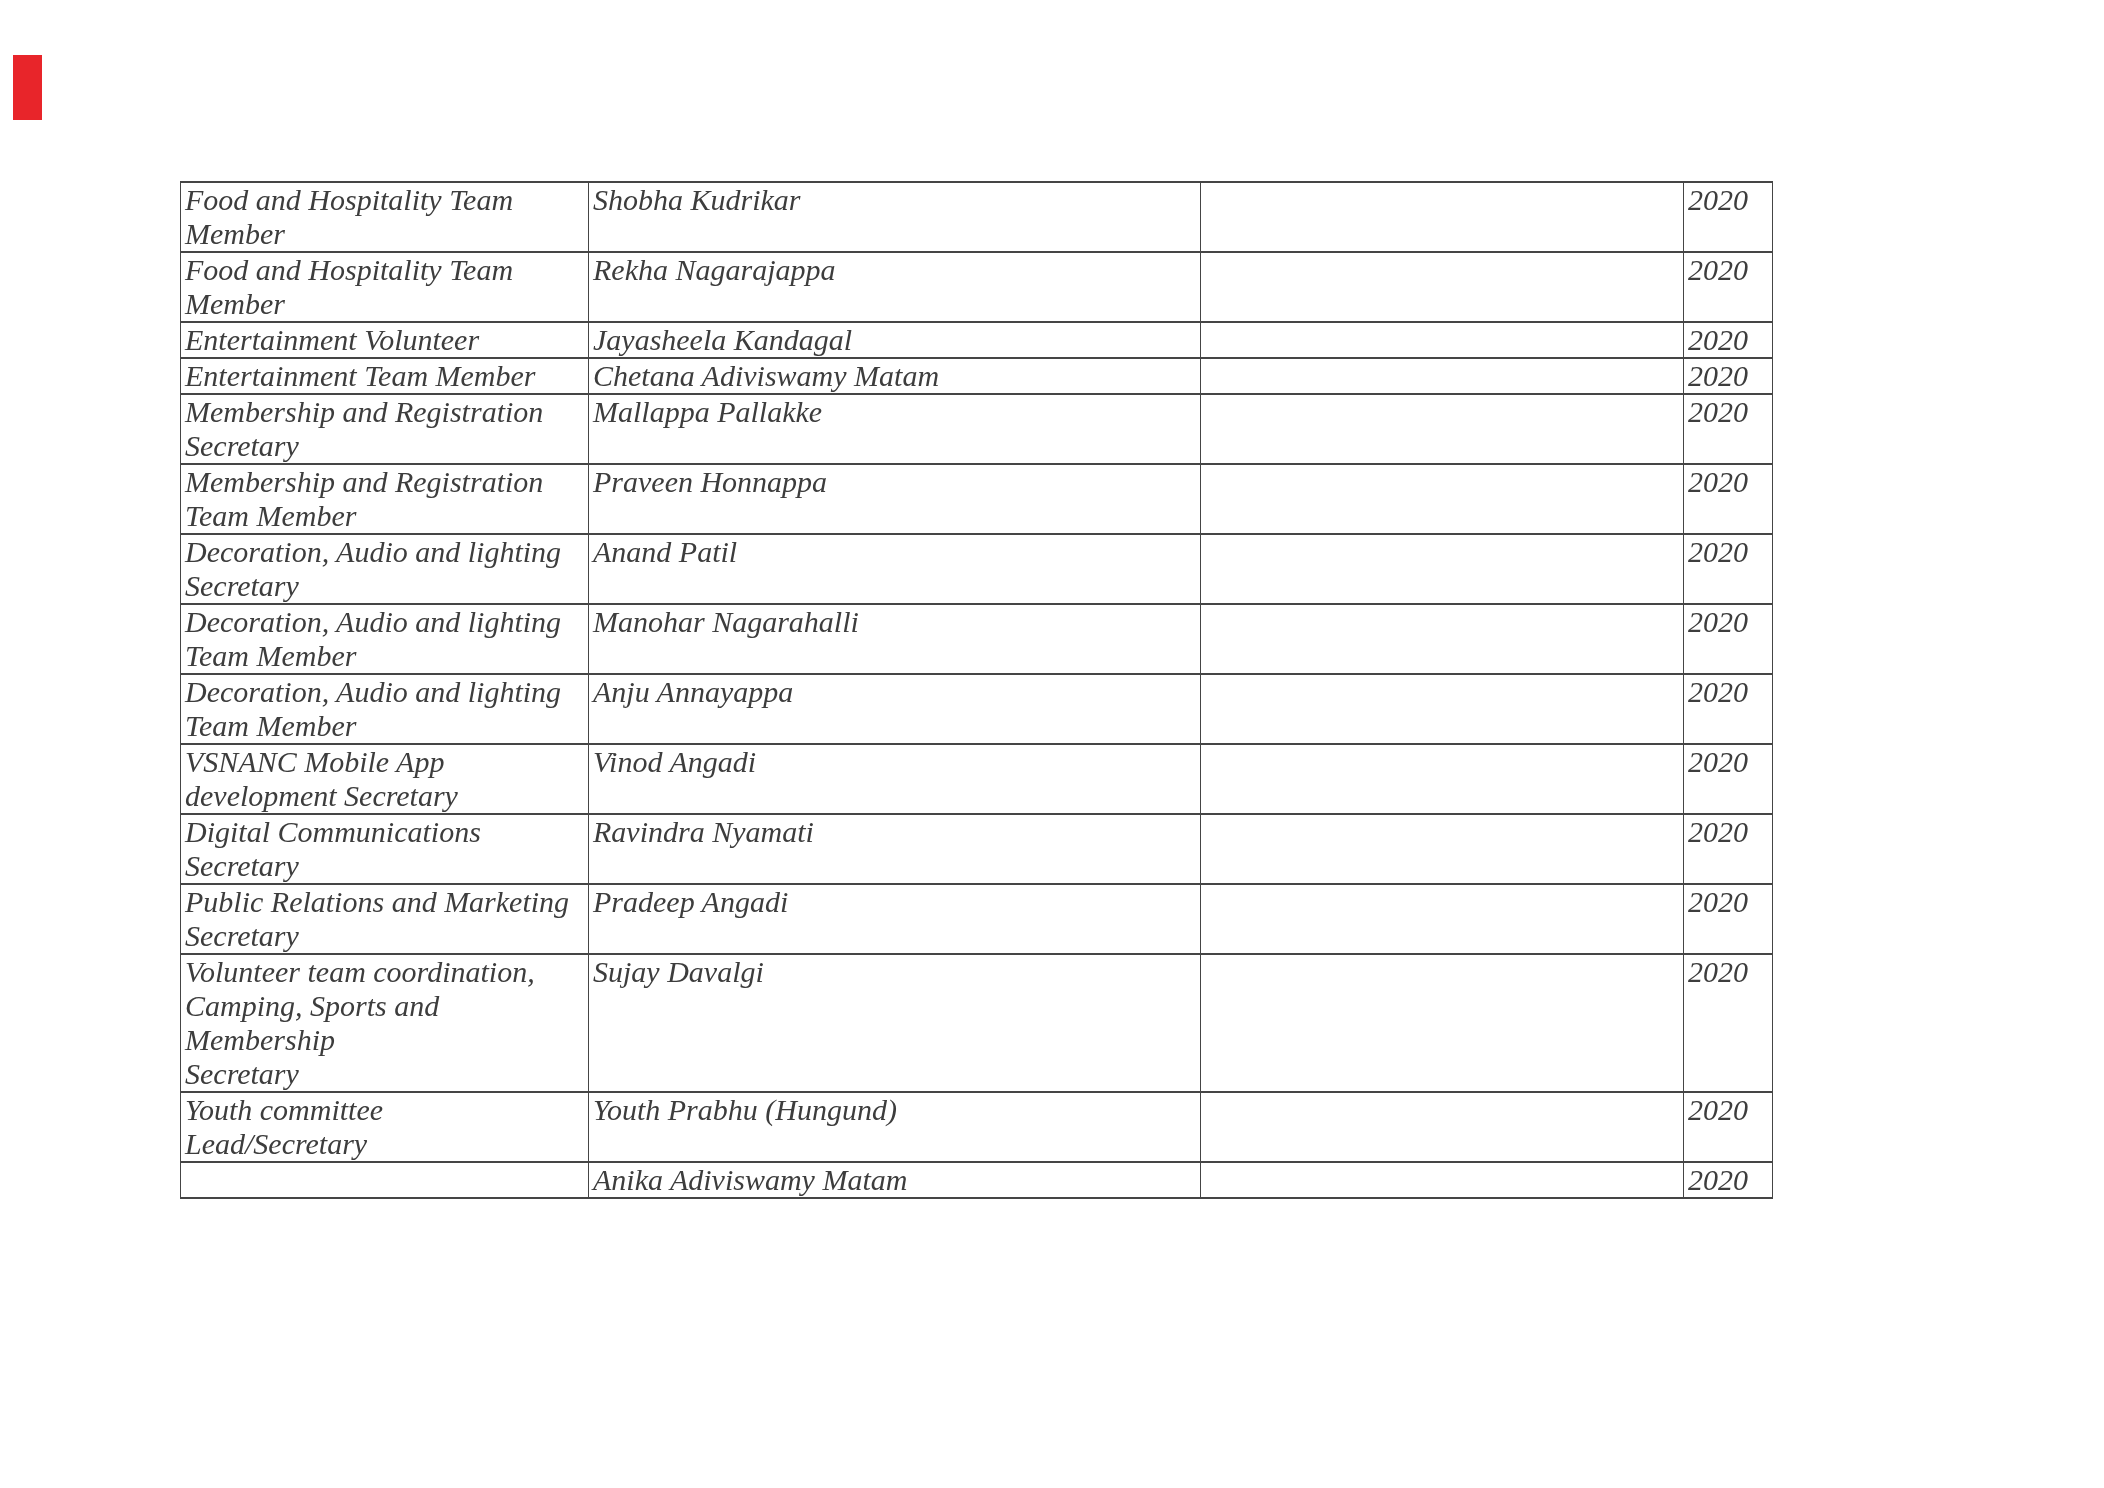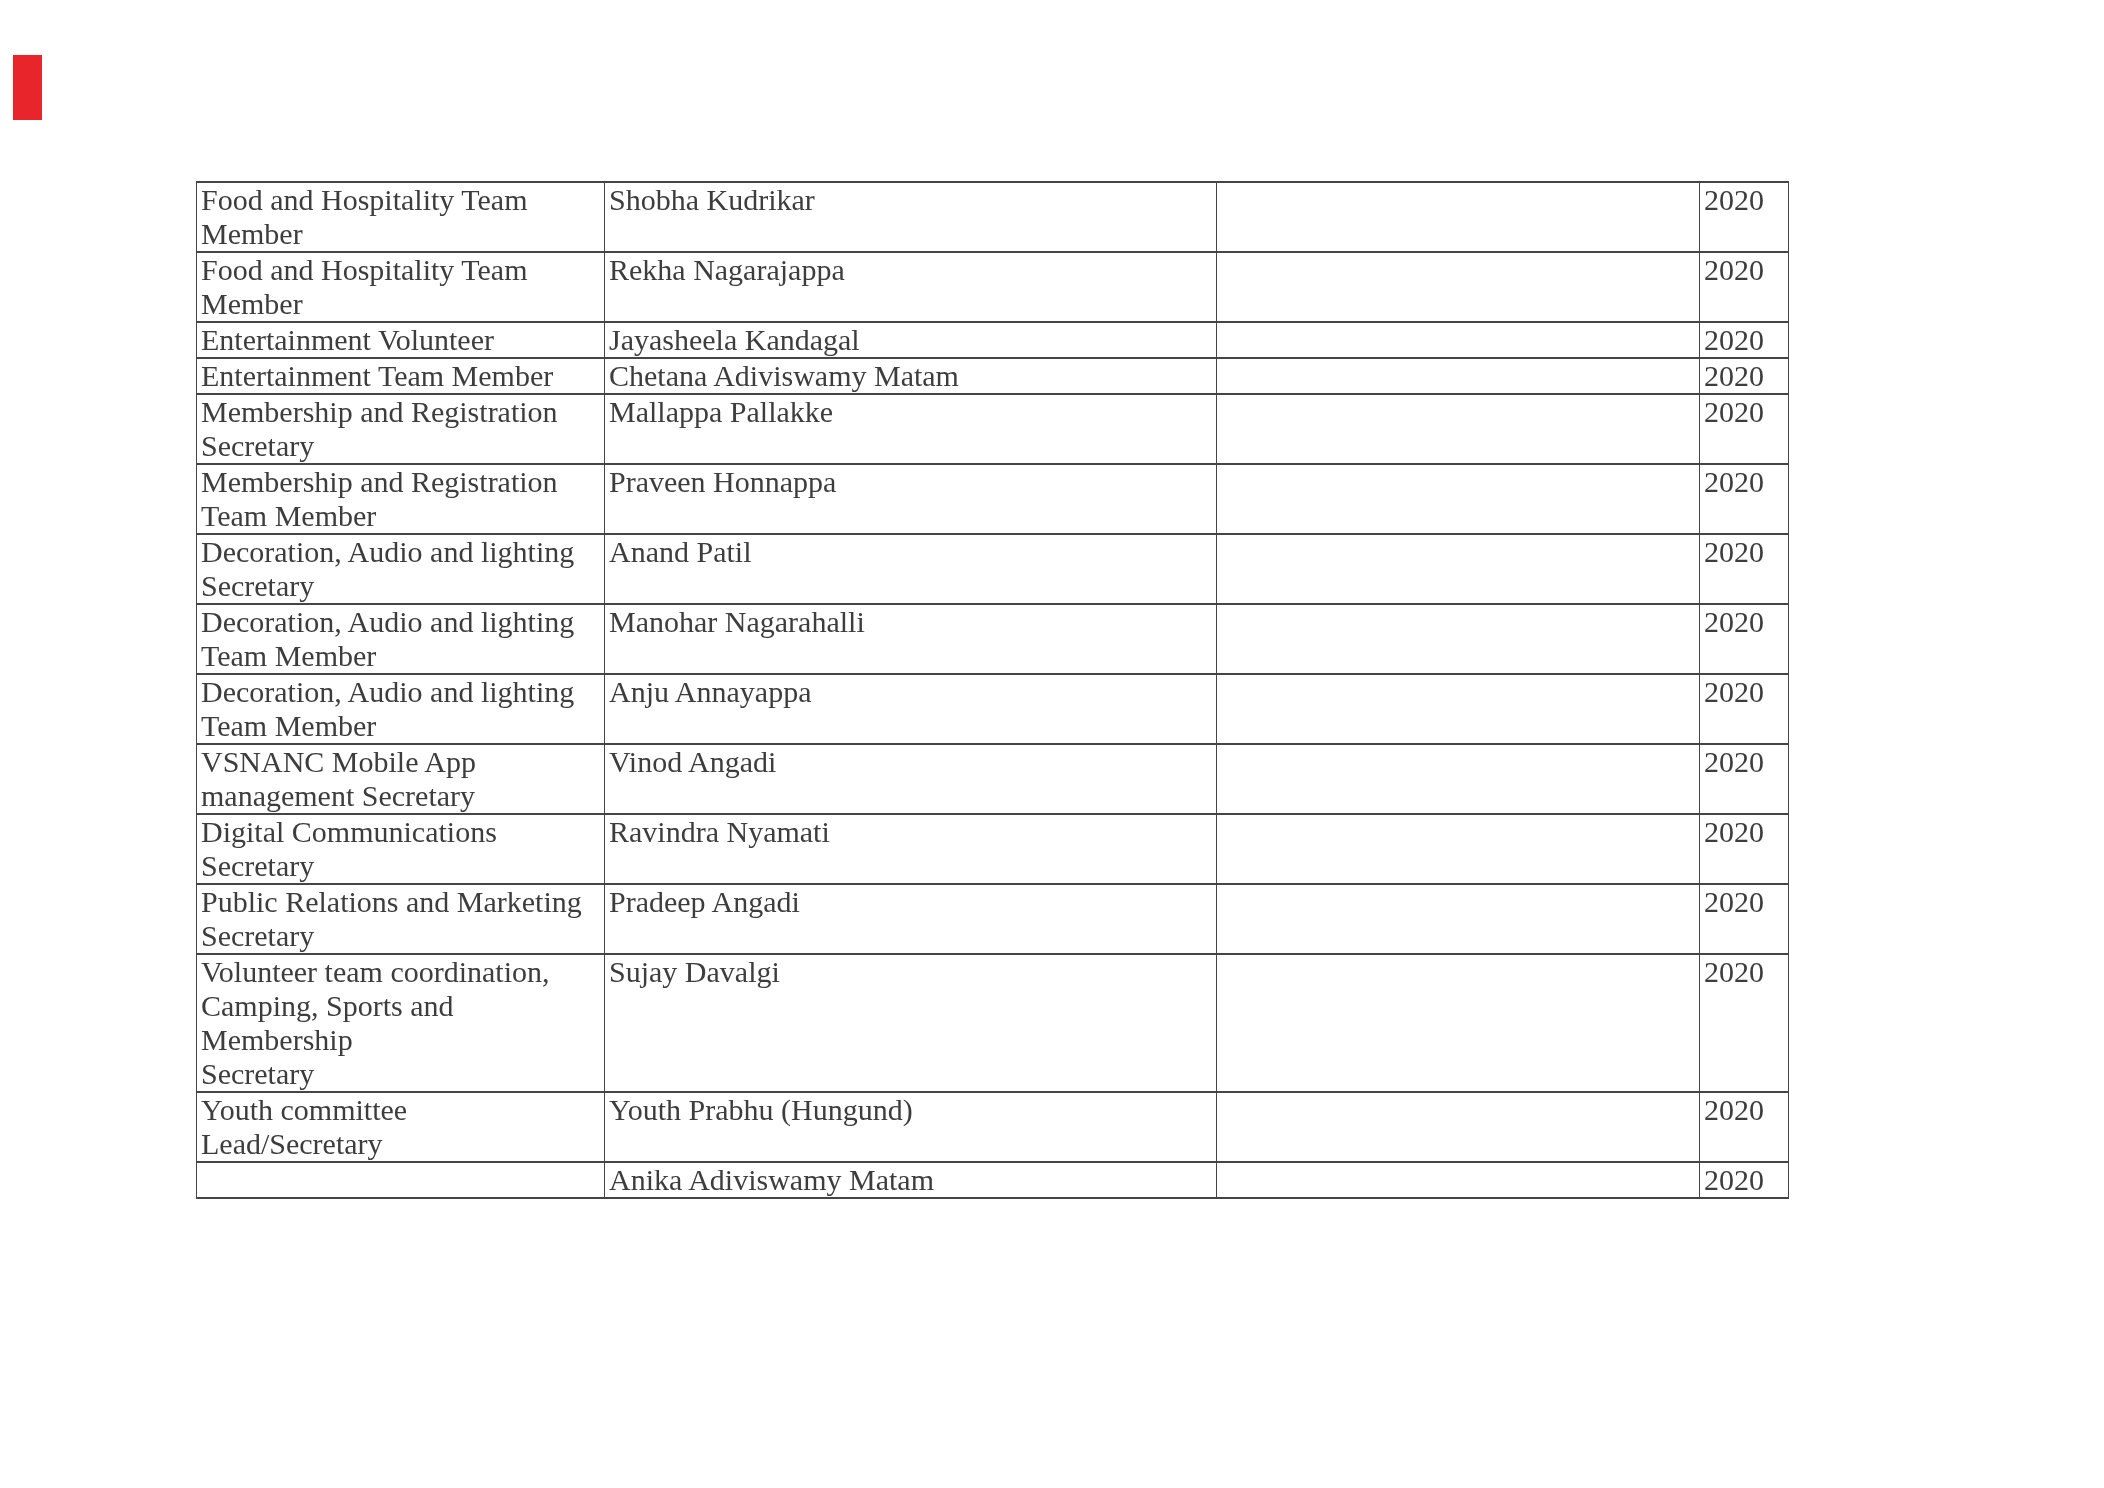--- a/index.html
+++ b/index.html
@@ -17,25 +17,26 @@
   .red-marker {
     position: absolute;
     left: 13px;
     top: 55px;
     width: 29px;
     height: 65px;
     background: #e8252a;
   }
   table.committee {
     position: absolute;
-    left: 196px;
+    left: 180px;
     top: 181px;
     width: 1592px;
     border-collapse: collapse;
     table-layout: fixed;
+    font-style: italic;
   }
   table.committee td {
     border: 2px solid #454545;
     border-left-width: 1px;
     border-right-width: 1px;
     vertical-align: top;
     padding: 0 2px 0 4px;
     font-size: 30px;
     line-height: 34px;
     color: #3d3d3d;
@@ -116,21 +117,21 @@
   </tr>
       <tr>
     <td>Decoration, Audio and lighting
 Team Member</td>
     <td>Anju Annayappa</td>
     <td></td>
     <td>2020</td>
   </tr>
       <tr>
     <td>VSNANC Mobile App
-management Secretary</td>
+development Secretary</td>
     <td>Vinod Angadi</td>
     <td></td>
     <td>2020</td>
   </tr>
       <tr>
     <td>Digital Communications
 Secretary</td>
     <td>Ravindra Nyamati</td>
     <td></td>
     <td>2020</td>

